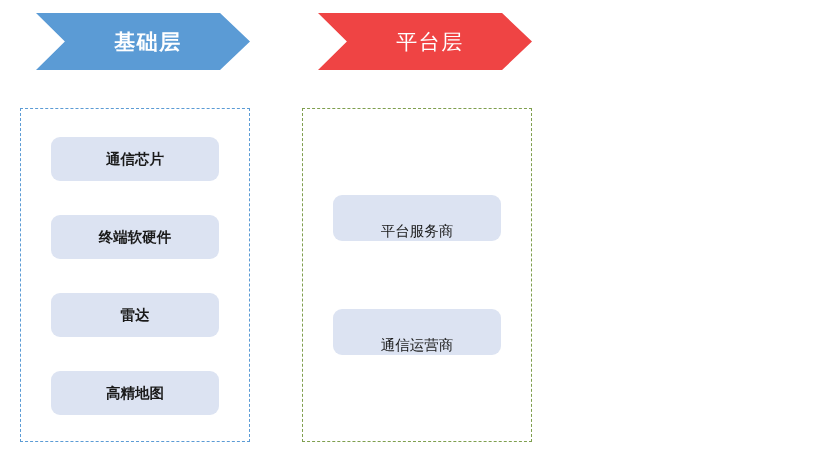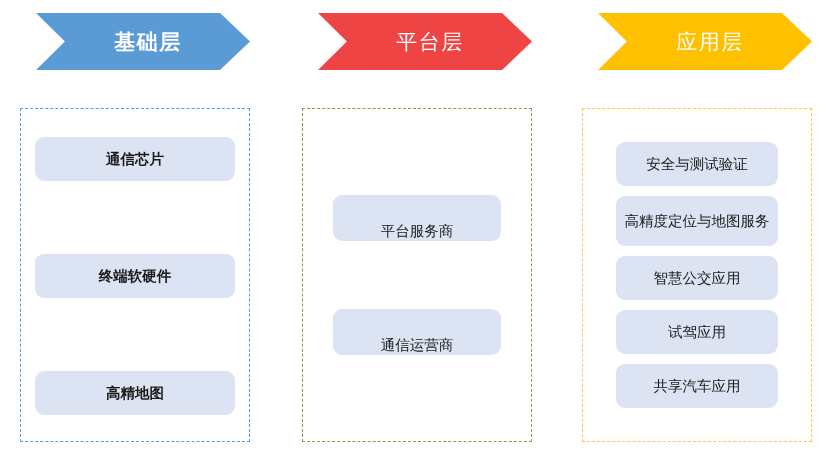--- a/index.html
+++ b/index.html
@@ -80,21 +80,21 @@
     border-radius: 9px;
     color: #1a1a1a;
     font-size: 14.5px;
     line-height: 1.28;
     text-align: center;
     display: flex;
     align-items: center;
     justify-content: center;
     box-sizing: border-box;
   }
-  .col-1 .chip { width: 200px; height: 44px; }
+  .col-1 .chip { width: 168px; height: 44px; }
   .col-2 .chip { width: 168px; height: 46px; align-items: flex-end; }
   .col-3 .chip { width: 162px; height: 44px; }
   .col-3 .chip.two-line { height: 50px; padding: 0 8px; }
 
   .col-1 .chip + .chip { margin-top: 22px; }
   .col-2 .chip + .chip { margin-top: 68px; }
   .col-3 .chip + .chip { margin-top: 10px; }
 </style>
 </head>
 <body>
@@ -105,52 +105,33 @@
         <span class="banner-label" style="color: rgb(255, 255, 255);">基础层</span>
       </div>
       <div class="panel spread" style="border-color: rgb(91, 155, 213); border-style: dashed;">
         <div class="chip" style="background: rgb(220, 227, 242); color: rgb(26, 26, 26);">
           <span>通信芯片</span>
         </div>
         <div class="chip" style="background: rgb(220, 227, 242); color: rgb(26, 26, 26);">
           <span>终端软硬件</span>
         </div>
         <div class="chip" style="background: rgb(220, 227, 242); color: rgb(26, 26, 26);">
+          <span>雷达</span>
+        </div>
+        <div class="chip" style="background: rgb(220, 227, 242); color: rgb(26, 26, 26);">
           <span>高精地图</span>
         </div>
       </div>
     </div>
     <div class="column col-2">
       <div class="banner" style="background: #ef4444;">
         <span class="banner-label" style="color: rgb(255, 255, 255);">平台层</span>
       </div>
       <div class="panel centered" style="border-color: rgb(127, 159, 79); border-style: dashed;">
         <div class="chip" style="background: rgb(220, 227, 242); color: rgb(26, 26, 26);">
           <span>平台服务商</span>
         </div>
         <div class="chip" style="background: rgb(220, 227, 242); color: rgb(26, 26, 26);">
           <span>通信运营商</span>
         </div>
       </div>
     </div>
-    <div class="column col-3">
-      <div class="banner" style="background: rgb(255, 192, 0);">
-        <span class="banner-label" style="color: rgb(255, 255, 255);">应用层</span>
-      </div>
-      <div class="panel tight" style="border-color: rgb(255, 200, 61); border-style: dashed;">
-        <div class="chip" style="background: rgb(220, 227, 242); color: rgb(26, 26, 26);">
-          <span>安全与测试验证</span>
-        </div>
-        <div class="chip two-line" style="background: rgb(220, 227, 242); color: rgb(26, 26, 26);">
-          <span>高精度定位与地图服务</span>
-        </div>
-        <div class="chip" style="background: rgb(220, 227, 242); color: rgb(26, 26, 26);">
-          <span>智慧公交应用</span>
-        </div>
-        <div class="chip" style="background: rgb(220, 227, 242); color: rgb(26, 26, 26);">
-          <span>试驾应用</span>
-        </div>
-        <div class="chip" style="background: rgb(220, 227, 242); color: rgb(26, 26, 26);">
-          <span>共享汽车应用</span>
-        </div>
-      </div>
-    </div>
   </div>
 
 </body></html>

